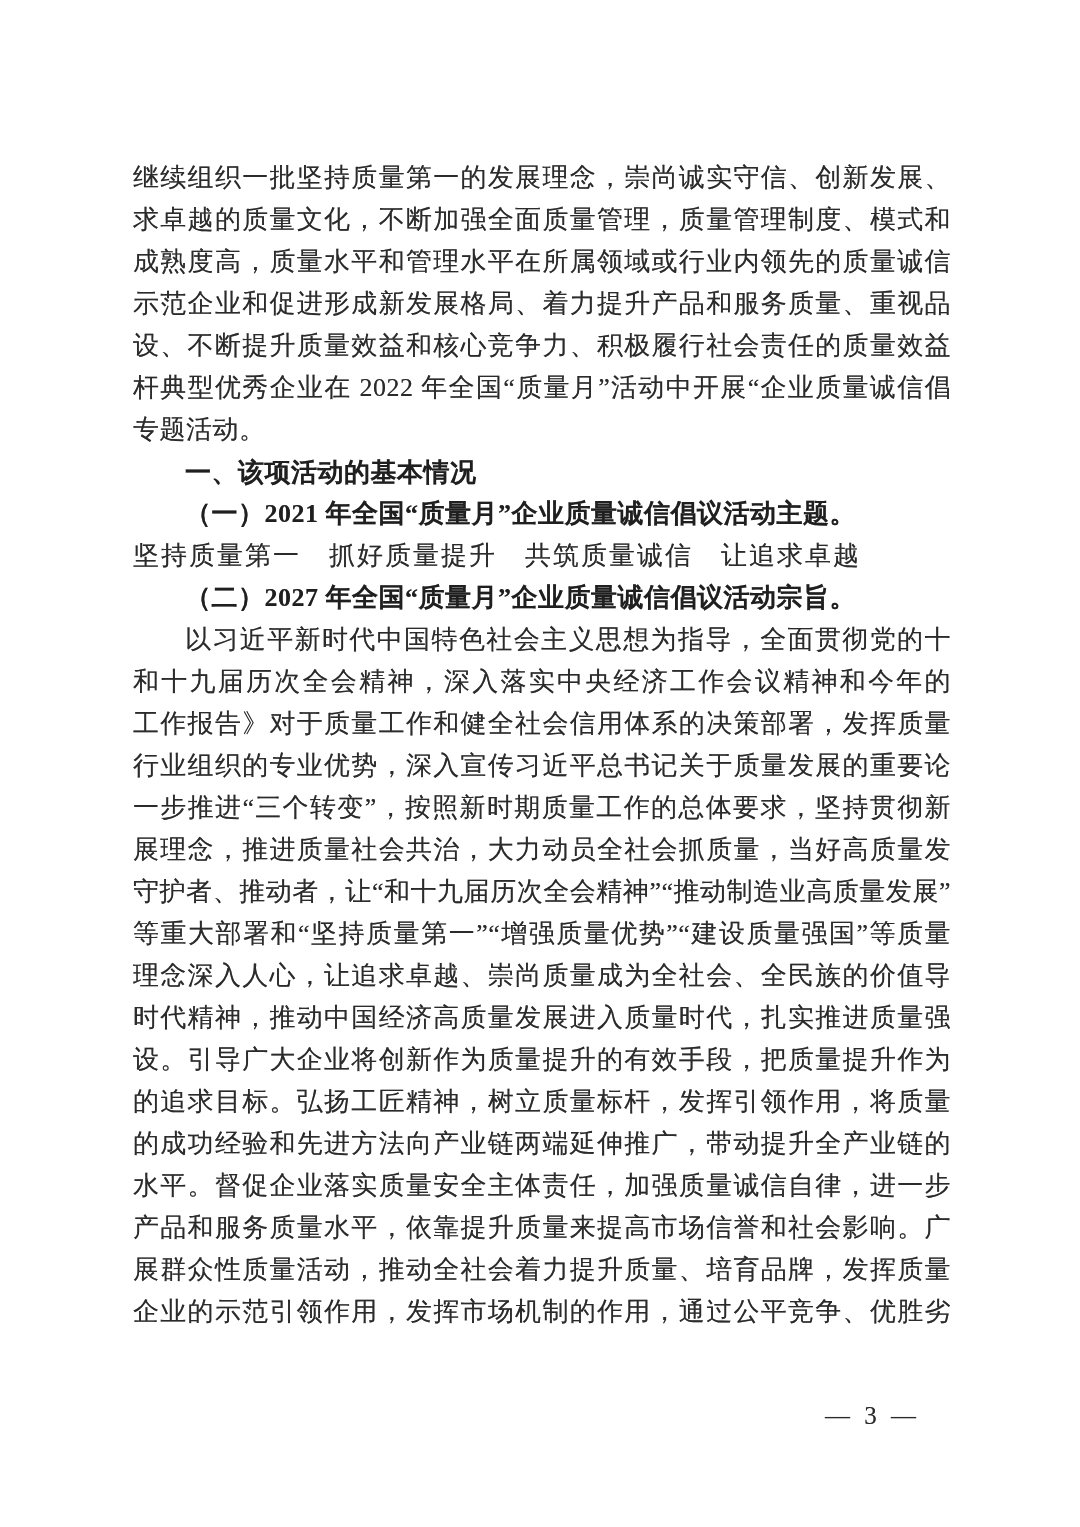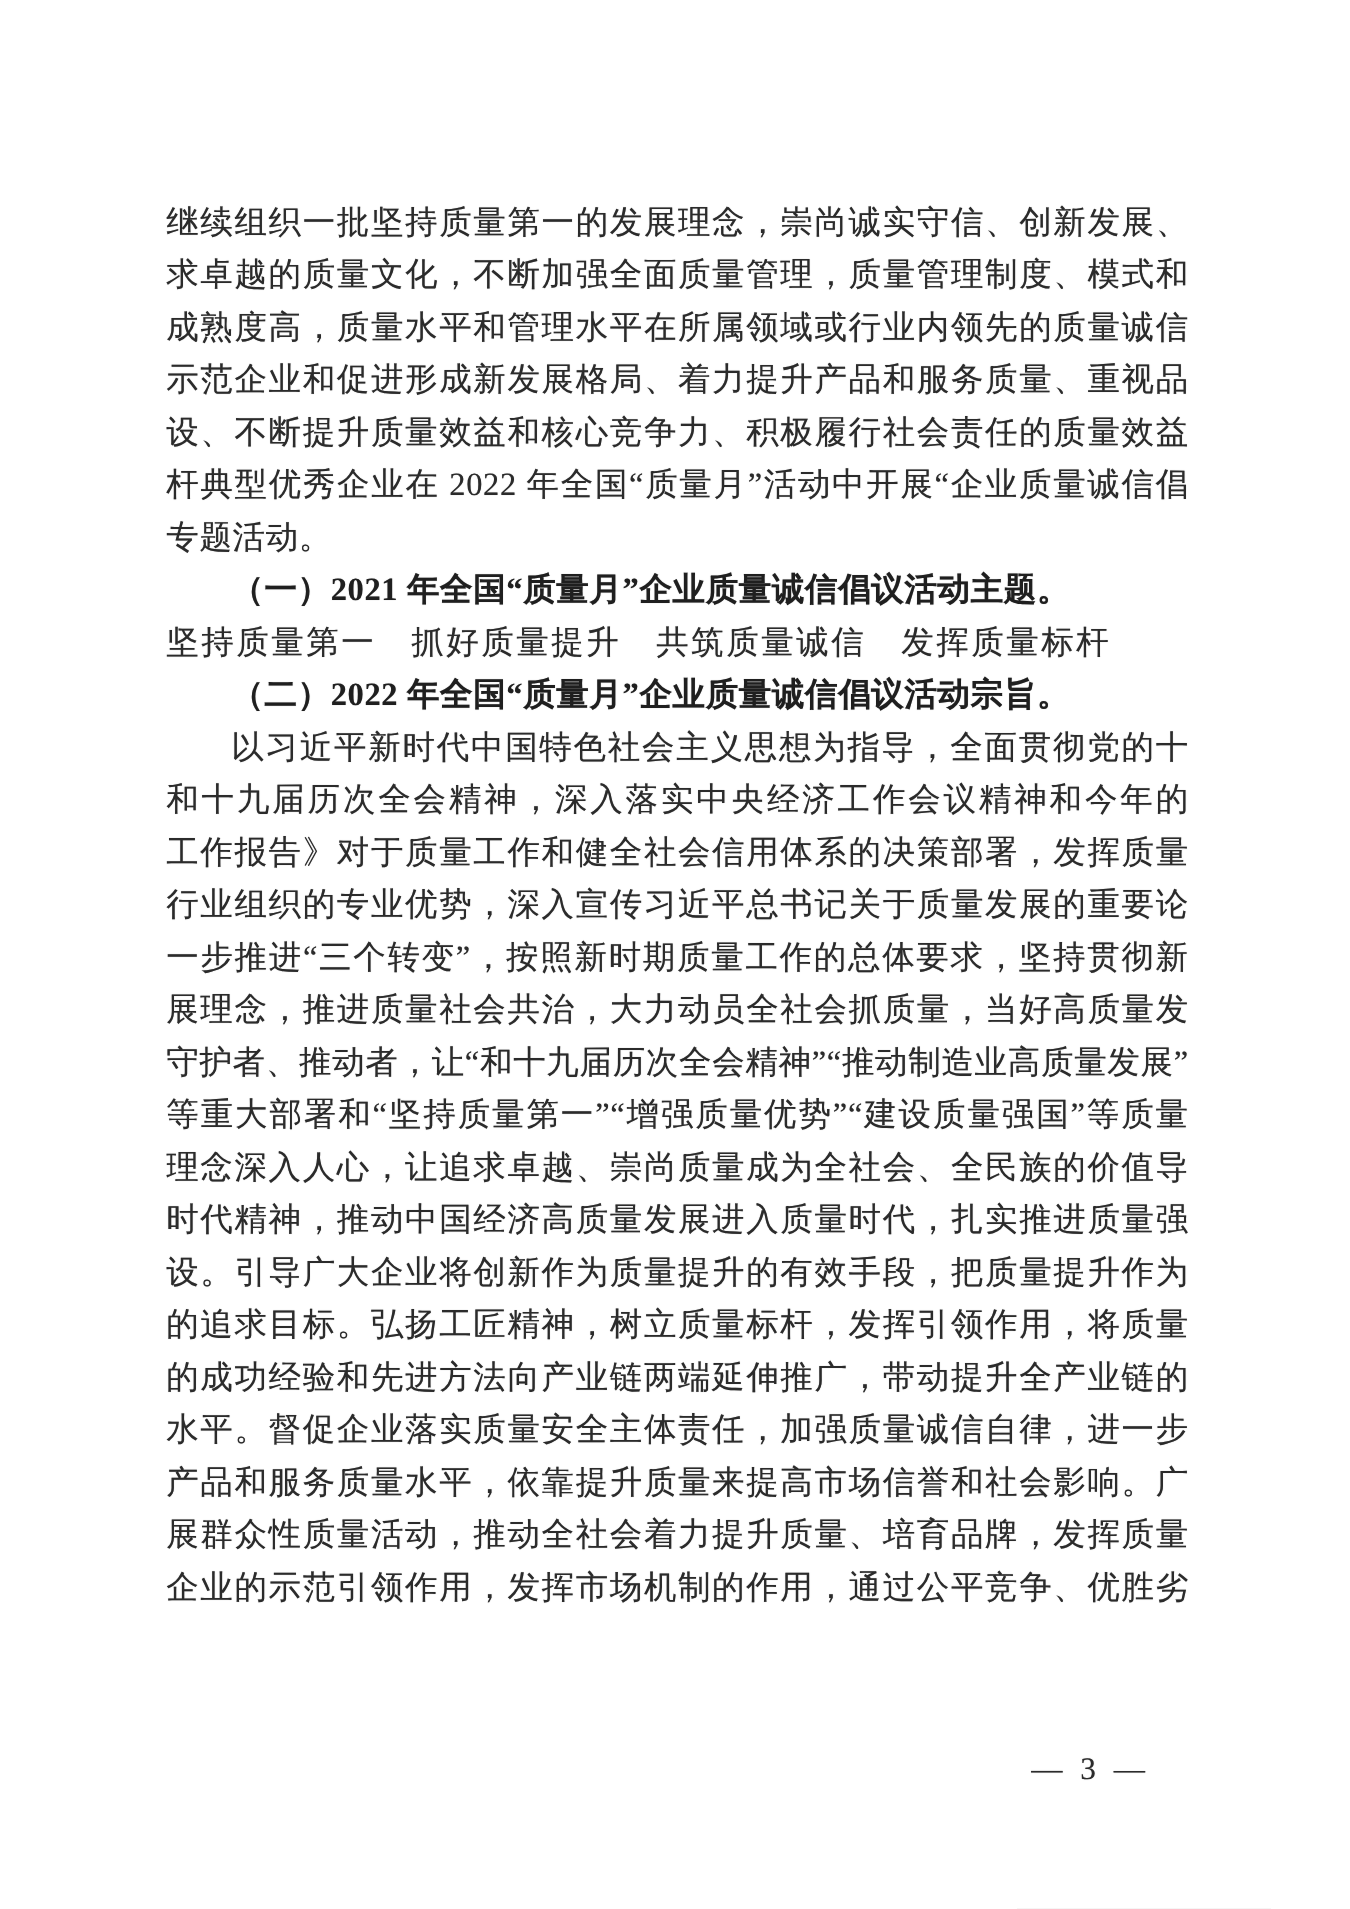--- a/index.html
+++ b/index.html
@@ -55,23 +55,24 @@
 
 <div class="page">
   <div class="content">
       <div class="line justify">继续组织一批坚持质量第一的发展理念，崇尚诚实守信、创新发展、追</div>
       <div class="line justify">求卓越的质量文化，不断加强全面质量管理，质量管理制度、模式和方法</div>
       <div class="line justify">成熟度高，质量水平和管理水平在所属领域或行业内领先的质量诚信先进</div>
       <div class="line justify">示范企业和促进形成新发展格局、着力提升产品和服务质量、重视品牌建</div>
       <div class="line justify">设、不断提升质量效益和核心竞争力、积极履行社会责任的质量效益显著标</div>
       <div class="line justify">杆典型优秀企业在 2022 年全国“质量月”活动中开展“企业质量诚信倡议”</div>
       <div class="line">专题活动。</div>
+      <div class="line indent bold sans">一、该项活动的基本情况</div>
       <div class="line indent bold">（一）2021 年全国“质量月”企业质量诚信倡议活动主题。</div>
-      <div class="line theme">坚持质量第一　抓好质量提升　共筑质量诚信　发挥质量标杆</div>
-      <div class="line indent bold">（二）2022 年全国“质量月”企业质量诚信倡议活动宗旨。</div>
+      <div class="line theme">坚持质量第一　抓好质量提升　共筑质量诚信　让追求卓越</div>
+      <div class="line indent bold">（二）2027 年全国“质量月”企业质量诚信倡议活动宗旨。</div>
       <div class="line indent justify">以习近平新时代中国特色社会主义思想为指导，全面贯彻党的十九大</div>
       <div class="line justify">和十九届历次全会精神，深入落实中央经济工作会议精神和今年的《政府</div>
       <div class="line justify">工作报告》对于质量工作和健全社会信用体系的决策部署，发挥质量检验</div>
       <div class="line justify">行业组织的专业优势，深入宣传习近平总书记关于质量发展的重要论述，进</div>
       <div class="line justify">一步推进“三个转变”，按照新时期质量工作的总体要求，坚持贯彻新发</div>
       <div class="line justify">展理念，推进质量社会共治，大力动员全社会抓质量，当好高质量发展的</div>
       <div class="line justify">守护者、推动者，让“和十九届历次全会精神”“推动制造业高质量发展”</div>
       <div class="line justify">等重大部署和“坚持质量第一”“增强质量优势”“建设质量强国”等质量</div>
       <div class="line justify">理念深入人心，让追求卓越、崇尚质量成为全社会、全民族的价值导向和</div>
       <div class="line justify">时代精神，推动中国经济高质量发展进入质量时代，扎实推进质量强国建</div>

